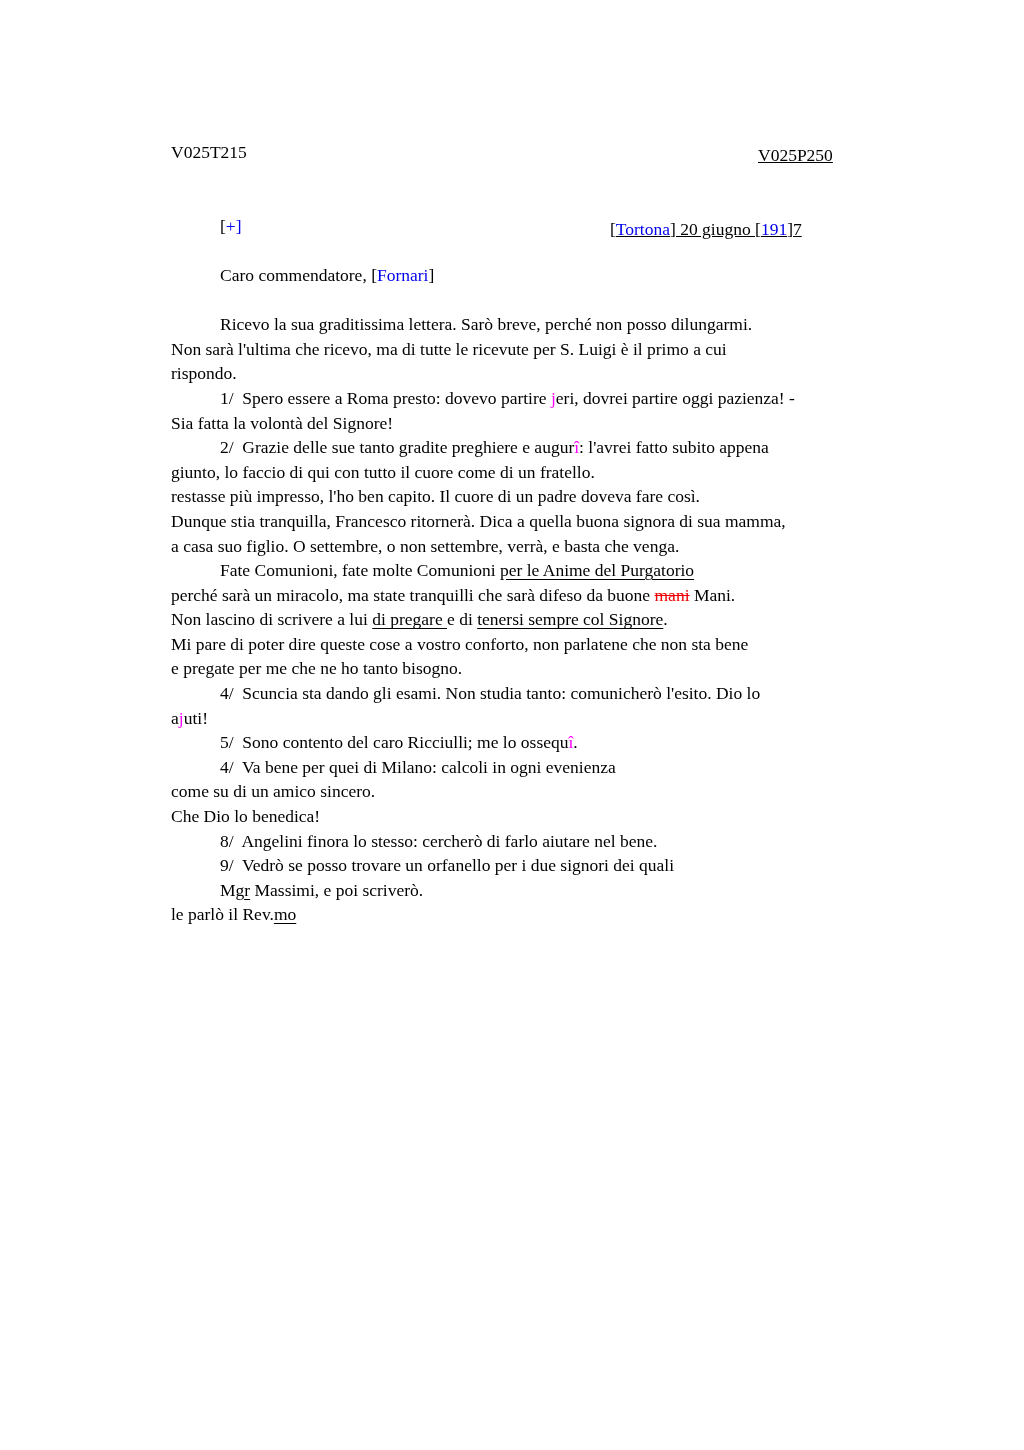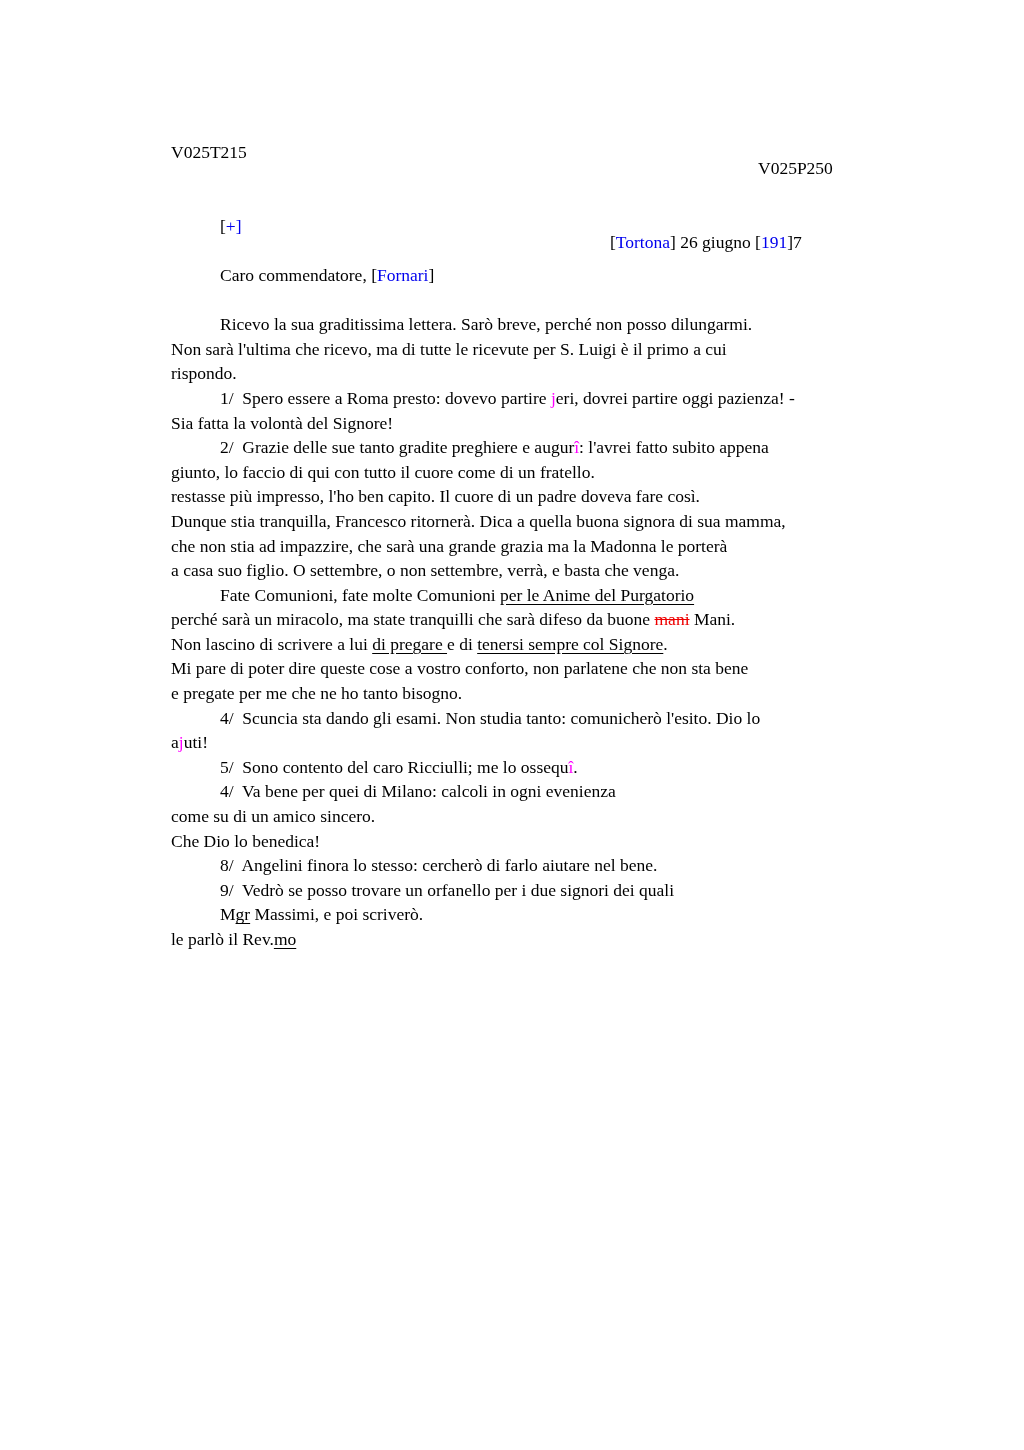--- a/index.html
+++ b/index.html
@@ -29,53 +29,52 @@
     top: 140px;
     width: 760px;
   }
   .line {
     position: relative;
     white-space: pre;
     height: 24.6px;
     line-height: 24.6px;
   }
   .line.indent { text-indent: 49px; }
-  .right-part { position: absolute; top: 16px; text-indent: 0; }
+  .right-part { position: absolute; top: 3px; text-indent: 0; text-decoration: underline; }
   .s-n { color: var(--ink, #000000); }
   .s-b { color: var(--annot-blue, #0000EE); }
   .s-m { color: var(--edit-magenta, #FF00FF); }
   .s-r {
     color: var(--del-red, #EE0000);
     text-decoration: line-through;
     text-decoration-color: var(--del-red, #EE0000);
   }
   .s-u { text-decoration: underline; text-underline-offset: 3px; margin-top: 15px; }
 </style>
 </head>
 <body style="background: rgb(255, 255, 255);">
 
 <div class="page">
   <div class="content">
       <div class="line"><span class="s-n">V025T215</span><span class="right-part" style="left: 587px;"><span class="s-n">V025P250</span></span></div>
       <div class="line"></div>
       <div class="line"></div>
-      <div class="line indent"><span class="s-n">[</span><span class="s-b">+</span><span class="s-b">]</span><span class="right-part" style="left: 439px;"><span class="s-n">[</span><span class="s-b">Tortona</span><span class="s-n">] 26 giugno [</span><span class="s-b">191</span><span class="s-n">]7</span></span></div>
+      <div class="line indent"><span class="s-n">[</span><span class="s-b">+</span><span class="s-b">]</span><span class="right-part" style="left: 439px;"><span class="s-n">[</span><span class="s-b">Tortona</span><span class="s-n">] 20 giugno [</span><span class="s-b">191</span><span class="s-n">]7</span></span></div>
       <div class="line"></div>
       <div class="line indent"><span class="s-n">Caro commendatore, [</span><span class="s-b">Fornari</span><span class="s-n">]</span></div>
       <div class="line"></div>
       <div class="line indent"><span class="s-n">Ricevo la sua graditissima lettera. Sarò breve, perché non posso dilungarmi.</span></div>
       <div class="line"><span class="s-n">Non sarà l'ultima che ricevo, ma di tutte le ricevute per S. Luigi è il primo a cui</span></div>
       <div class="line"><span class="s-n">rispondo.</span></div>
       <div class="line indent"><span class="s-n">1/  Spero essere a Roma presto: dovevo partire </span><span class="s-m">j</span><span class="s-n">eri, dovrei partire oggi pazienza! -</span></div>
       <div class="line"><span class="s-n">Sia fatta la volontà del Signore!</span></div>
       <div class="line indent"><span class="s-n">2/  Grazie delle sue tanto gradite preghiere e augur</span><span class="s-m">î</span><span class="s-n">: l'avrei fatto subito appena</span></div>
       <div class="line"><span class="s-n">giunto, lo faccio di qui con tutto il cuore come di un fratello.</span></div>
       <div class="line"><span class="s-n">restasse più impresso, l'ho ben capito. Il cuore di un padre doveva fare così.</span></div>
       <div class="line"><span class="s-n">Dunque stia tranquilla, Francesco ritornerà. Dica a quella buona signora di sua mamma,</span></div>
-      <div class="line"><span class="s-n">che non stia ad impazzire, che sarà una grande grazia ma la Madonna le porterà</span></div>
       <div class="line"><span class="s-n">a casa suo figlio. O settembre, o non settembre, verrà, e basta che venga.</span></div>
       <div class="line indent"><span class="s-n">Fate Comunioni, fate molte Comunioni </span><span class="s-u">per le Anime del Purgatorio</span></div>
       <div class="line"><span class="s-n">perché sarà un miracolo, ma state tranquilli che sarà difeso da buone </span><span class="s-r">mani</span><span class="s-n"> Mani.</span></div>
       <div class="line"><span class="s-n">Non lascino di scrivere a lui </span><span class="s-u">di pregare </span><span class="s-n">e di </span><span class="s-u">tenersi sempre col Signore</span><span class="s-n">.</span></div>
       <div class="line"><span class="s-n">Mi pare di poter dire queste cose a vostro conforto, non parlatene che non sta bene</span></div>
       <div class="line"><span class="s-n">e pregate per me che ne ho tanto bisogno.</span></div>
       <div class="line indent"><span class="s-n">4/  Scuncia sta dando gli esami. Non studia tanto: comunicherò l'esito. Dio lo</span></div>
       <div class="line"><span class="s-n">a</span><span class="s-m">j</span><span class="s-n">uti!</span></div>
       <div class="line indent"><span class="s-n">5/  Sono contento del caro Ricciulli; me lo ossequ</span><span class="s-m">î</span><span class="s-n">.</span></div>
       <div class="line indent"><span class="s-n">4/  Va bene per quei di Milano: calcoli in ogni evenienza</span></div>

